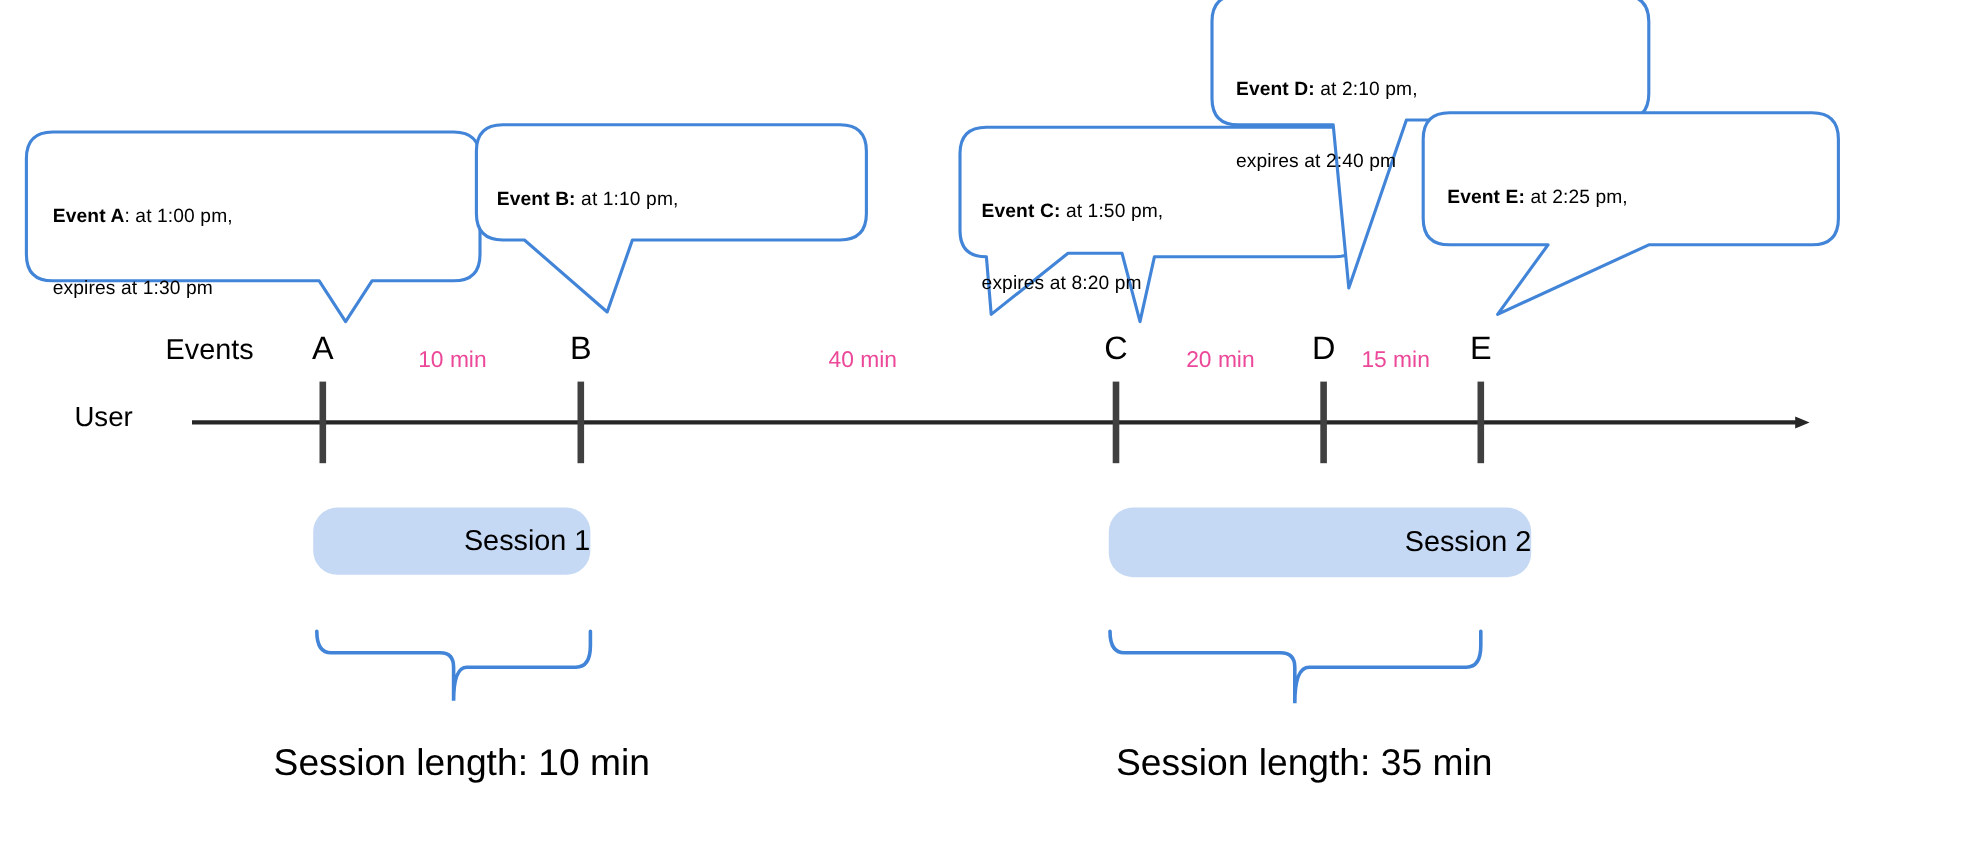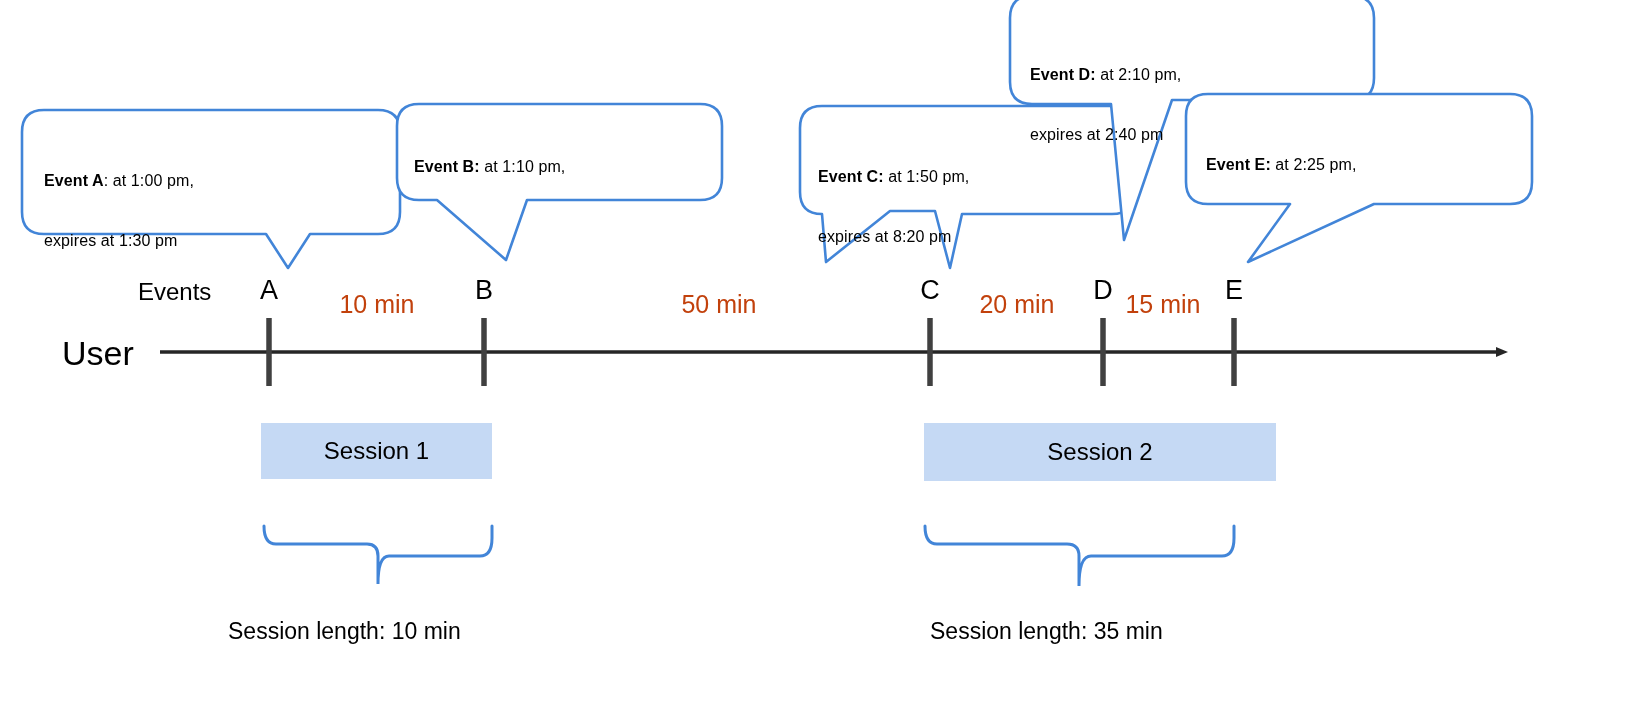--- a/index.html
+++ b/index.html
@@ -37,50 +37,51 @@
   .callout-text .ev {
     font-weight: bold;
   }
   .axis-label {
     position: absolute;
     font-size: 24px;
     color: #000000;
     white-space: nowrap;
   }
   .axis-label.user {
-    font-size: 34px;
+    font-size: 23px;
   }
   .tick-letter {
     position: absolute;
     font-size: 27px;
     color: #000000;
     text-align: center;
     white-space: nowrap;
   }
   .gap-label {
     position: absolute;
-    font-size: 25px;
-    color: #c2410c;
+    font-size: 19px;
+    color: #ec4899;
     text-align: center;
     white-space: nowrap;
   }
   .session-box {
     position: absolute;
     background: #c5d9f4;
     display: flex;
     align-items: center;
-    justify-content: center;
+    justify-content: flex-end;
     font-size: 24px;
     color: #000000;
+    border-radius: 20px;
   }
   .session-len {
     position: absolute;
-    font-size: 23px;
+    font-size: 31px;
     color: #000000;
-    text-align: left;
+    text-align: right;
     white-space: nowrap;
   }
 </style>
 </head>
 <body>
 
 <div id="canvas">
 
   <svg class="layer" viewBox="0 0 1634 702">
 
@@ -166,21 +167,21 @@
 
   <div class="axis-label" style="left:138px; top:278px;">Events</div>
 
   <div class="tick-letter" style="left:249px; top:275px; width:40px;">A</div>
   <div class="tick-letter" style="left:464px; top:275px; width:40px;">B</div>
   <div class="tick-letter" style="left:910px; top:275px; width:40px;">C</div>
   <div class="tick-letter" style="left:1083px; top:275px; width:40px;">D</div>
   <div class="tick-letter" style="left:1214px; top:275px; width:40px;">E</div>
 
   <div class="gap-label" style="left:312px; top:290px; width:130px;">10 min</div>
-  <div class="gap-label" style="left:654px; top:290px; width:130px;">50 min</div>
+  <div class="gap-label" style="left:654px; top:290px; width:130px;">40 min</div>
   <div class="gap-label" style="left:952px; top:290px; width:130px;">20 min</div>
   <div class="gap-label" style="left:1104px; top:290px; width:118px;">15 min</div>
 
   <div class="session-box" style="left:261px; top:423px; width:231px; height:56px;">
     <span>Session 1</span>
   </div>
 
   <div class="session-box" style="left:924px; top:423px; width:352px; height:58px;">
     <span>Session 2</span>
   </div>

